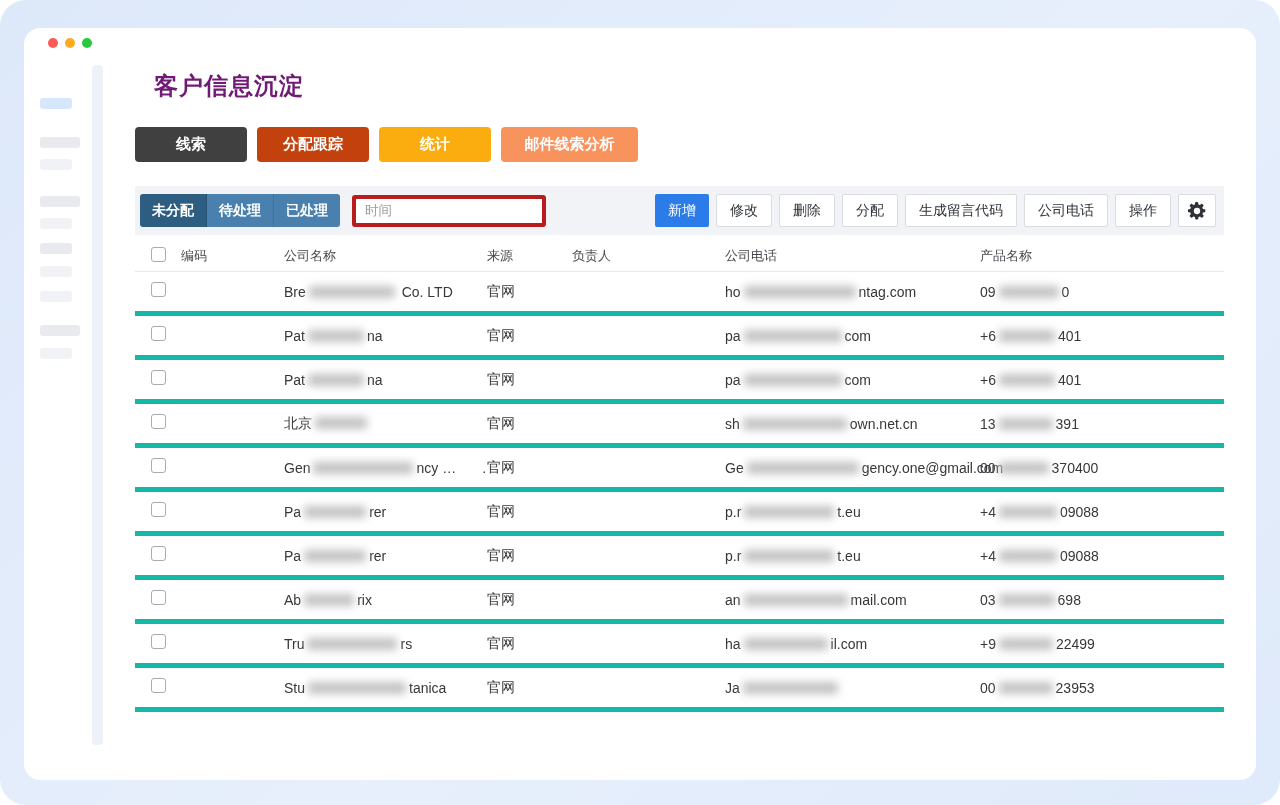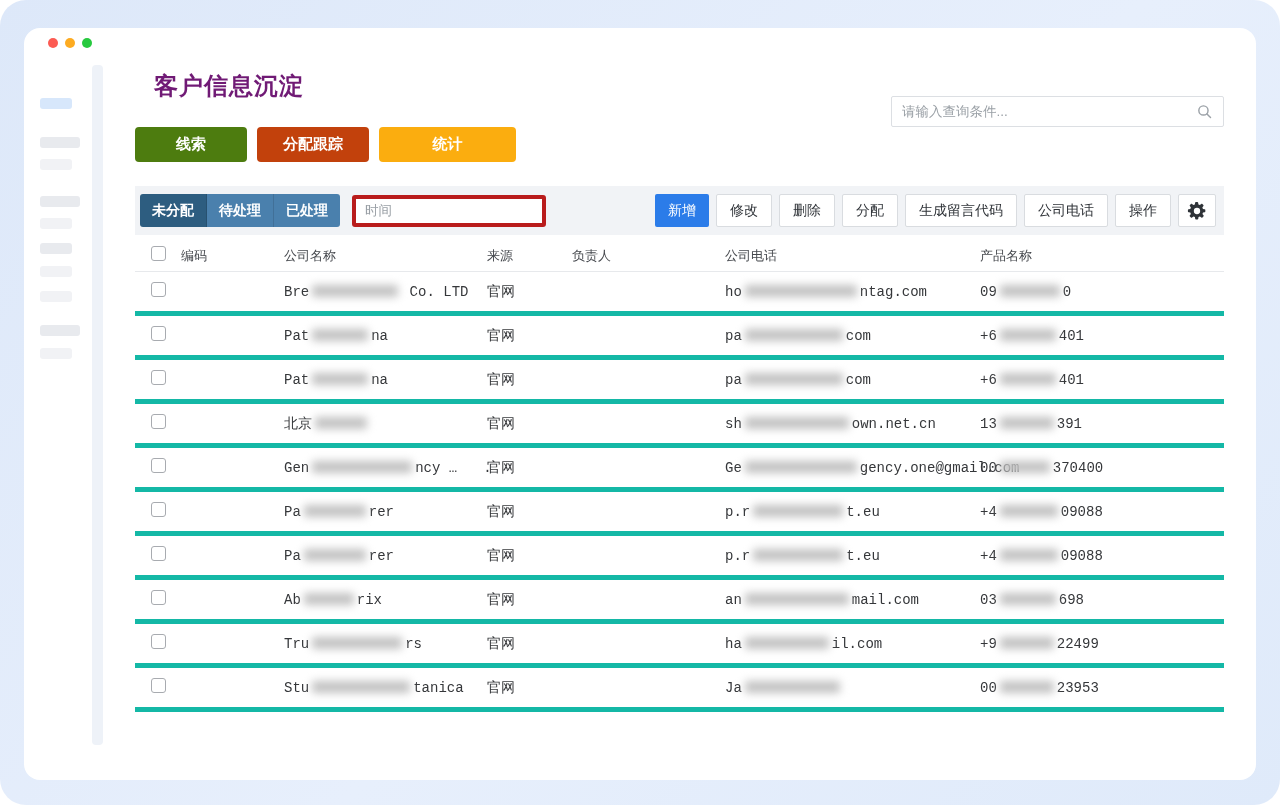--- a/index.html
+++ b/index.html
@@ -46,21 +46,21 @@
     font-family:inherit; background:transparent; }
   .date-box input::placeholder { color:#9aa0a6; }
   .acts { margin-left:auto; display:flex; gap:7px; align-items:center; }
   .act-btn { height:33px; padding:5px 13px; background:#fff; border:1px solid #d9dce0;
     border-radius:2px; font-size:14px; color:#2f3338; font-family:inherit; cursor:pointer;
     white-space:nowrap; }
   .act-btn.primary { color:#fff; border:none; font-weight:400; }
   .gear-btn { height:33px; width:38px; background:#fff; border:1px solid #d9dce0;
     border-radius:2px; display:flex; align-items:center; justify-content:center; cursor:pointer; }
   
-  .table { position:absolute; left:111px; top:212px; width:1089px;font-family:Liberation Mono, monospace; }
+  .table { position:absolute; left:111px; top:212px; width:1089px; }
   .trow { display:grid; grid-template-columns:46px 103px 203px 85px 153px 255px 143px 1fr;
     align-items:center; height:44px; border-bottom:5px solid #14b8a6; }
   .trow > * { min-width:0; white-space:nowrap; overflow:visible; }
   .thead { height:32px; border-bottom:1px solid #e7e9ec; font-size:13px; color:#45484d; }
   .cell { font-size:14px; color:#35373a; }
   .cb { width:15px; height:15px; border:1.5px solid #a8abb0; border-radius:3px;
     background:#fff; margin-left:16px; display:inline-block; cursor:pointer; }
   .redact { display:inline-block; height:12px; background:#c2c2c2; border-radius:2px;
     filter:blur(4px); vertical-align:-1px; margin:0 3px; }
   .spacer { display:inline-block; }
@@ -86,32 +86,26 @@
       <div class="sk g1" style="top:215px;width:32px"></div>
       <div class="sk g2" style="top:238px;width:32px"></div>
       <div class="sk g2" style="top:263px;width:32px"></div>
       <div class="sk g1" style="top:297px;width:40px"></div>
       <div class="sk g2" style="top:320px;width:32px"></div>
       <div class="side-strip"></div>
     </div>
 
     <h1 class="page-title">客户信息沉淀</h1>
 
-    <div class="search">
-      <input type="text" placeholder="请输入查询条件..." style="">
-      <svg width="17" height="17" viewBox="0 0 24 24">
-        <circle cx="10.5" cy="10.5" r="6.5" fill="none" stroke="#9aa0a6" stroke-width="2"></circle>
-        <line x1="15.5" y1="15.5" x2="20.5" y2="20.5" stroke="#9aa0a6" stroke-width="2" stroke-linecap="round"></line>
-      </svg>
-    </div>
 
     <div class="nav-row">
-        <button class="nav-btn" style="background: #4d7c0f;">线索</button>
+        <button class="nav-btn" style="background: #404040;">线索</button>
         <button class="nav-btn" style="background: #c2410c;">分配跟踪</button>
         <button class="nav-btn" style="background: rgb(251, 173, 15);">统计</button>
+        <button class="nav-btn" style="background: rgb(248, 147, 94);">邮件线索分析</button>
       </div>
 
     <div class="band">
       <div class="tabs">
           <span class="tab active" style="background: rgb(45, 93, 128);">未分配</span>
           <span class="tab" style="background: rgb(74, 128, 173);">待处理</span>
           <span class="tab" style="background: rgb(74, 128, 173);">已处理</span>
         </div>
       <div class="date-box">
         <input type="text" placeholder="时间" style="">

